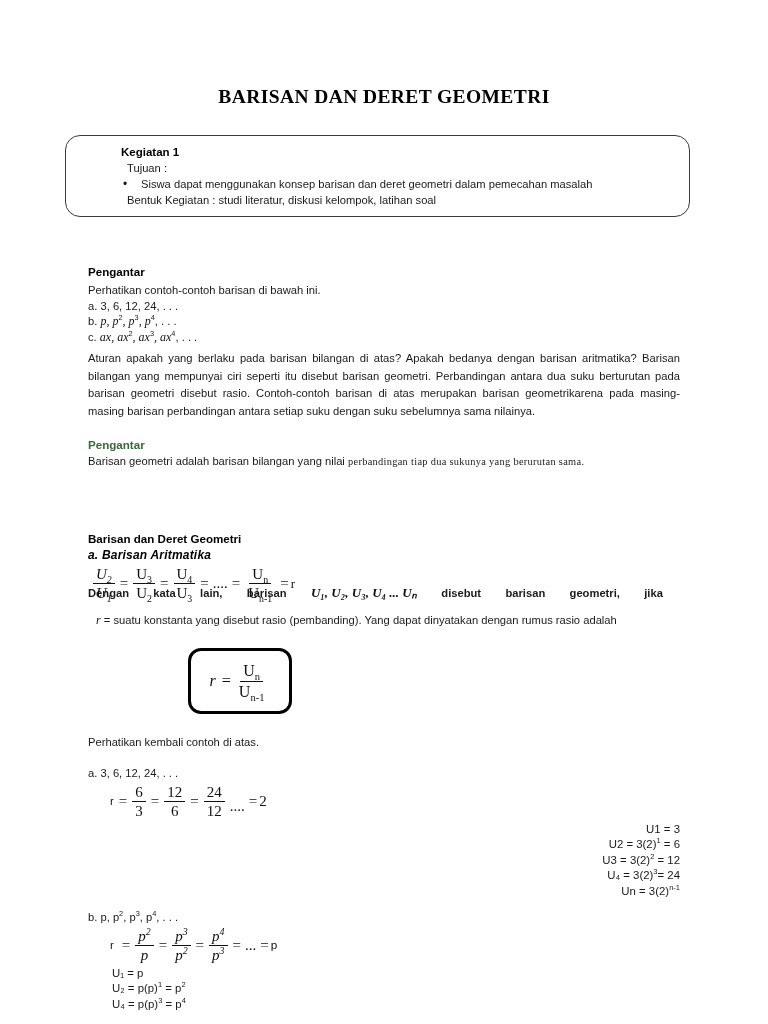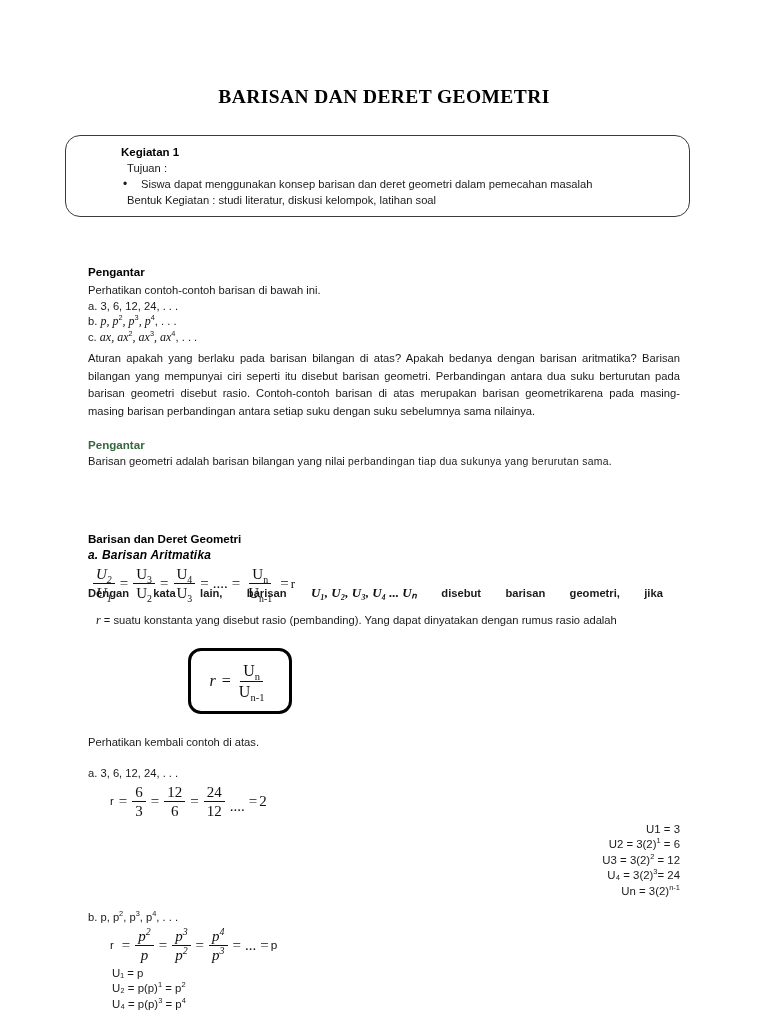--- a/index.html
+++ b/index.html
@@ -118,21 +118,21 @@
     font-size: 11.6px;
     line-height: 16px;
   }
 
   .italic { font-style: italic; }
   sup { font-size: 0.66em; vertical-align: super; line-height: 0; }
   sub { font-size: 0.66em; vertical-align: sub; line-height: 0; }
 
   
   .def-serifrun {
-    font-family: Liberation Sans, sans-serif;
+    font-family: Liberation Serif, serif;
     font-size: 10.4px;
     letter-spacing: 0.3px;
   }
 
   
   .spread {
     display: flex;
     justify-content: space-between;
     align-items: baseline;
     font-size: 11.2px;

